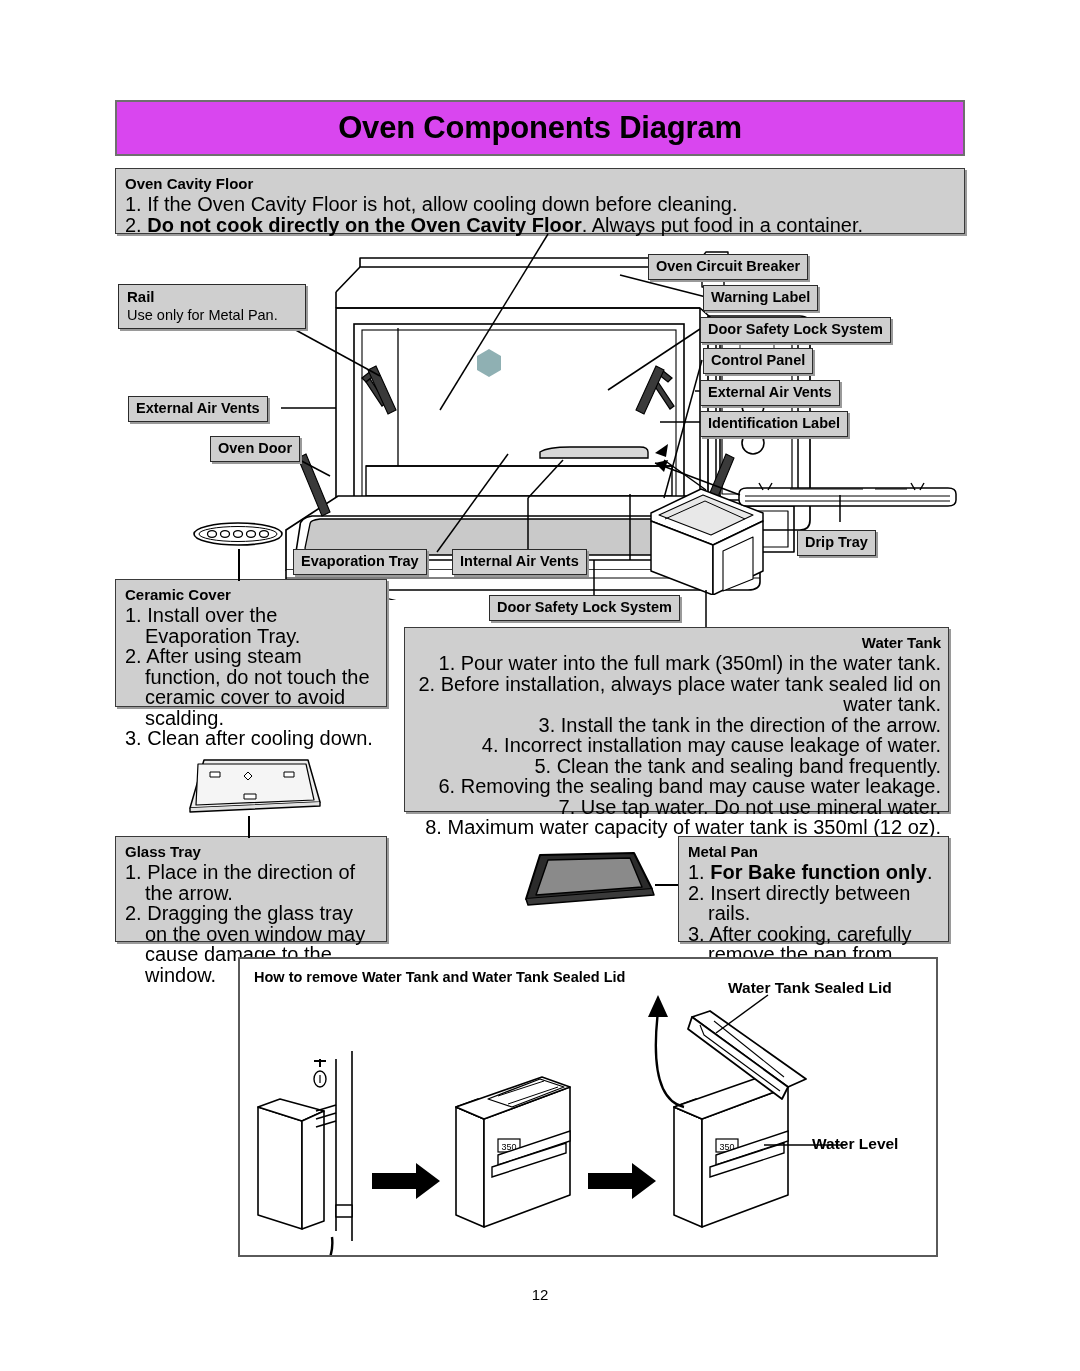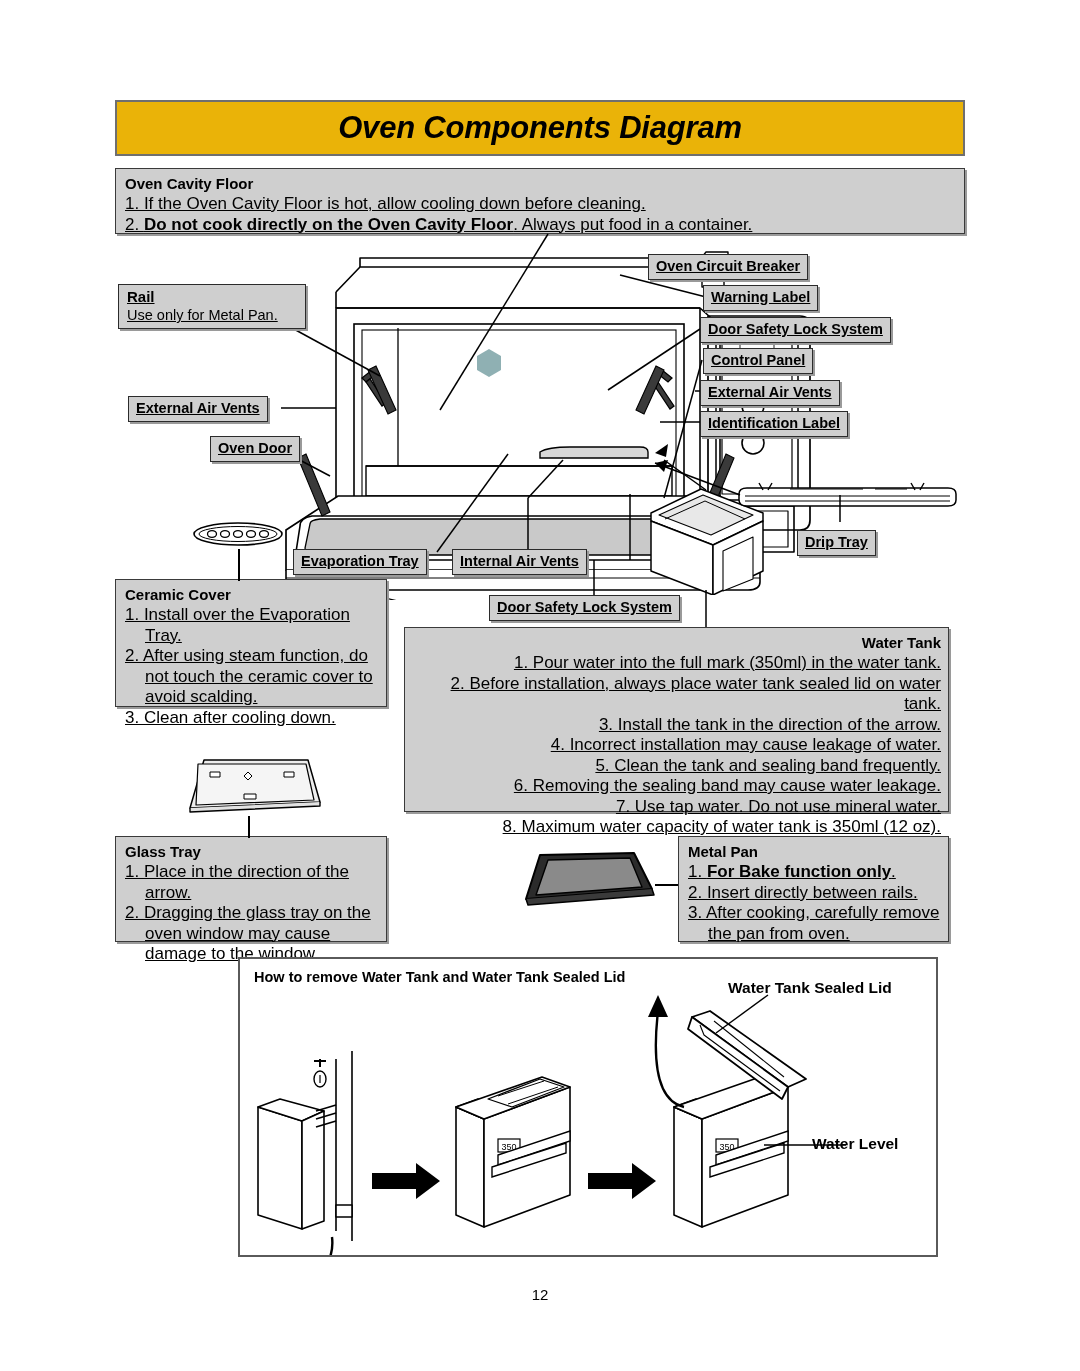--- a/index.html
+++ b/index.html
@@ -15,60 +15,58 @@
   }
   .page { position: absolute; inset: 0; }
 
   
   .abs { position: absolute; }
 
   
   #title-box {
     left: 115px; top: 100px; width: 850px; height: 56px;
     border: 2px solid #6f6f6f;
-    background: #eab308;
+    background: #d946ef;
     display: flex; align-items: center; justify-content: center;
     box-sizing: border-box;
-    font-style: italic;
   }
   #title-text {
     font-size: 31px; font-weight: bold; letter-spacing: -0.2px;
   }
 
   
   .infobox {
     background: #cfcfcf;
     border: 1px solid #3a3a3a;
     box-shadow: 2px 2px 0 0 #9a9a9a;
     box-sizing: border-box;
     padding: 5px 7px 7px 9px;
   }
   .infobox .head {
     font-weight: bold; font-size: 15px; line-height: 19px;
     margin-bottom: 1px;
   }
   .infobox ol { margin: 0; padding: 0; list-style: none; }
   .infobox li {
-    font-size: 17px; line-height: 20.5px;
-    padding-left: 20px; text-indent: -20px; text-decoration: underline;
+    font-size: 20px; line-height: 20.5px;
+    padding-left: 20px; text-indent: -20px;
   }
   .infobox li b { font-weight: bold; }
 
   
   .chip {
     position: absolute;
     background: #cfcfcf;
     border: 1px solid #2b2b2b;
     box-shadow: 2px 2px 0 0 #9a9a9a;
     font-size: 14.5px; font-weight: bold;
     line-height: 15px;
     padding: 4px 7px 5px 7px;
     white-space: nowrap;
     box-sizing: border-box;
-    text-decoration: underline;
   }
   .chip.two {
     font-weight: normal;
     line-height: 18px;
     padding: 3px 7px 4px 8px;
   }
   .chip.two .t1 { font-weight: bold; font-size: 15px; display:block; }
   .chip.two .t2 { font-weight: normal; font-size: 14.5px; display:block; }
 
   

